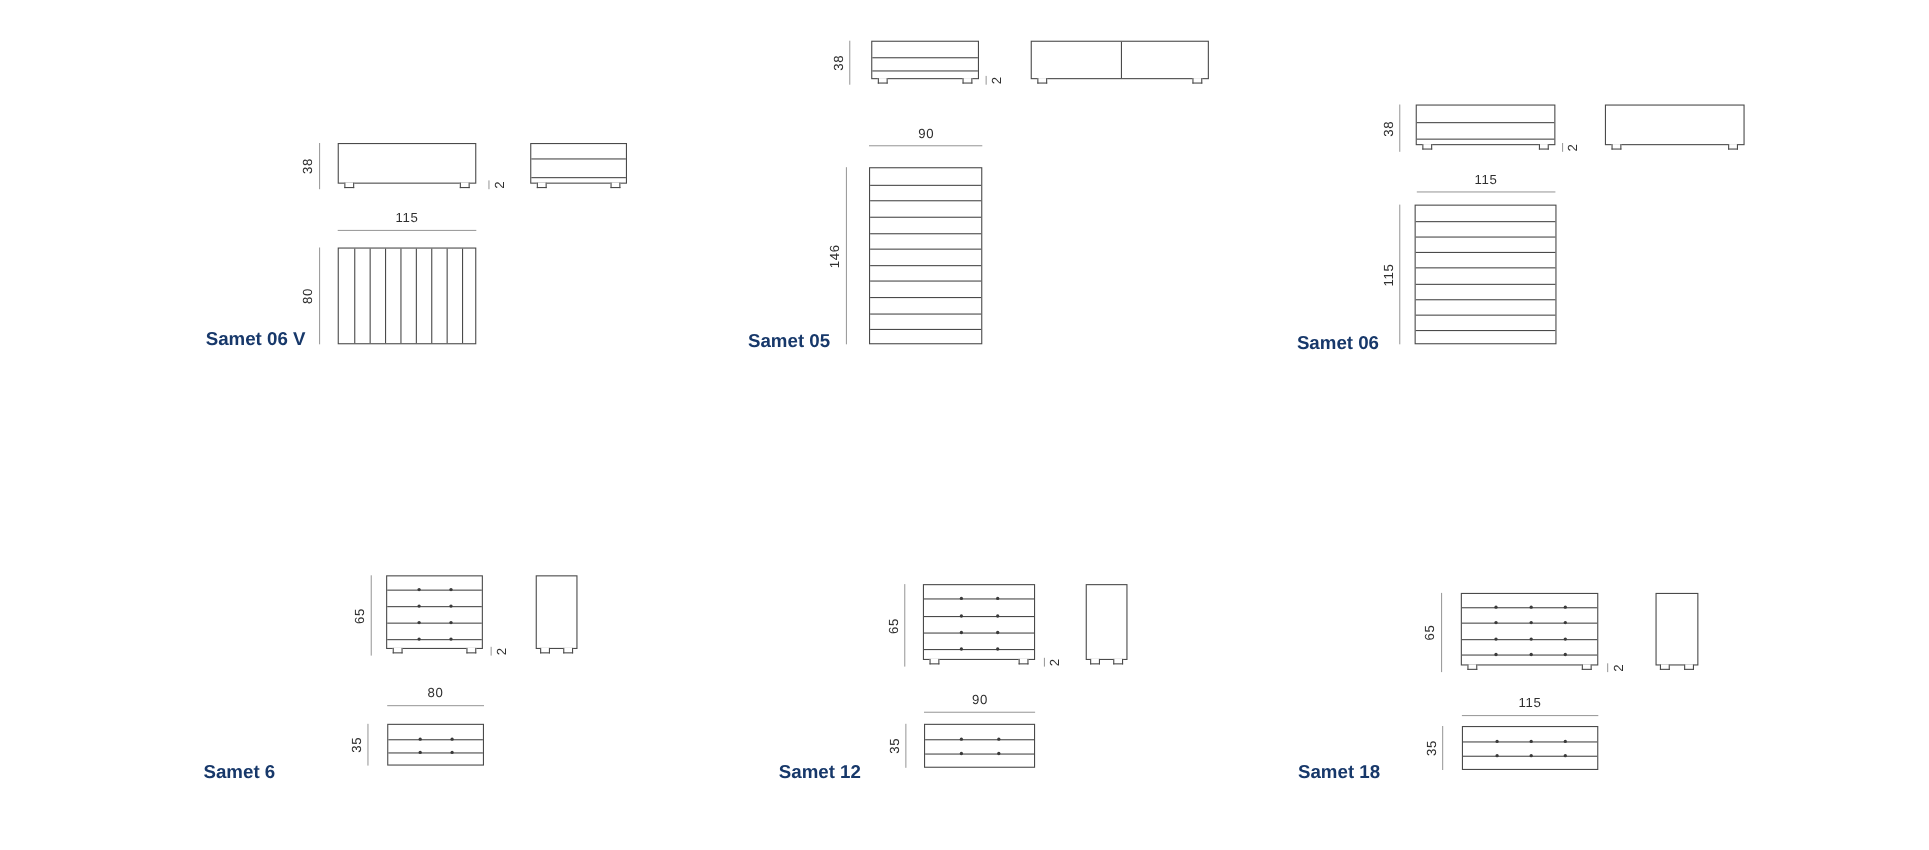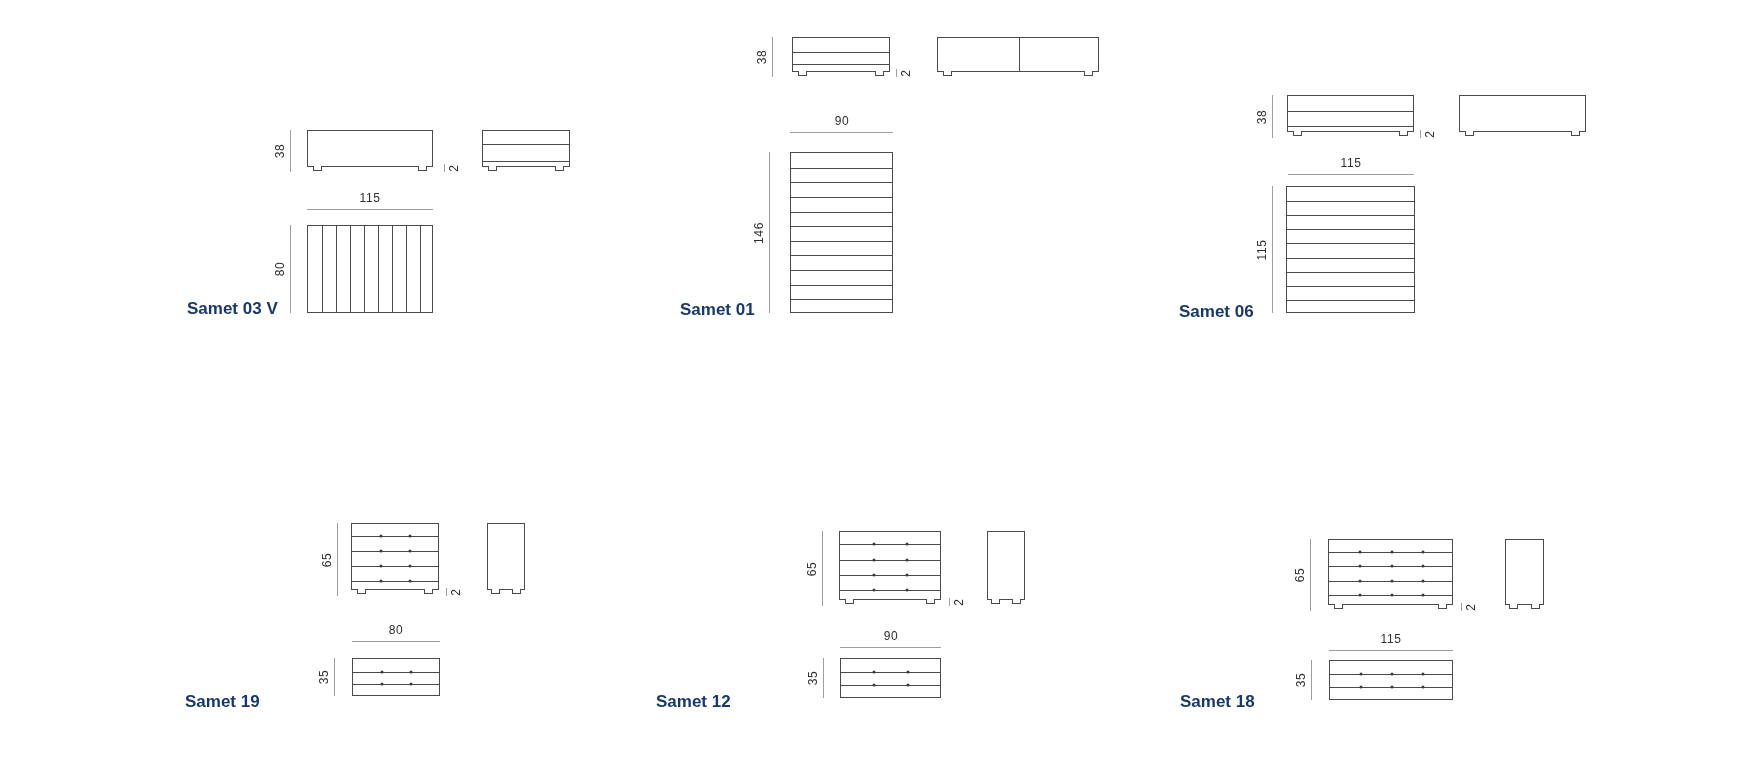--- a/index.html
+++ b/index.html
@@ -19,25 +19,25 @@
             white-space:nowrap;line-height:1;}
   .dim-text.v{transform:translate(-50%,-50%) rotate(-90deg);}
   .dim-text.h{transform:translate(-50%,-100%);}
   .product-label{position:absolute;font-size:17px;font-weight:700;color:#17386a;
                  white-space:nowrap;line-height:1;}
 </style>
 </head>
 <body>
 
 <div id="canvas">
-  <span class="product-label" style="left: 187px; top: 300px;">Samet 03 V</span>
-  <span class="product-label" style="left: 680px; top: 301px;">Samet 01</span>
+  <span class="product-label" style="left: 187px; top: 300px;">Samet 06 V</span>
+  <span class="product-label" style="left: 680px; top: 301px;">Samet 05</span>
   <span class="product-label" style="left: 1179px; top: 303px;">Samet 06</span>
-  <span class="product-label" style="left: 185px; top: 693px;">Samet 19</span>
-  <span class="product-label" style="left: 656px; top: 693px; text-align: center;">Samet 12</span>
+  <span class="product-label" style="left: 185px; top: 693px;">Samet 6</span>
+  <span class="product-label" style="left: 708px; top: 693px; text-align: center;">Samet 12</span>
   <span class="product-label" style="left: 1180px; top: 693px;">Samet 18</span>
 <div class="draw-box" style="left: 307px; top: 130px; width: 126px; height: 37px;"></div>
     <div class="foot" style="left: 313px; top: 166px;"></div>
     <div class="foot" style="left: 418px; top: 166px;"></div>
     <div class="draw-box" style="left: 482px; top: 130px; width: 88px; height: 37px;">
       <div class="inner-hline" style="top: 13px;"></div>
       <div class="inner-hline" style="top: 30px;"></div>
     </div>
     <div class="foot" style="left: 488px; top: 166px;"></div>
     <div class="foot" style="left: 555px; top: 166px;"></div>

